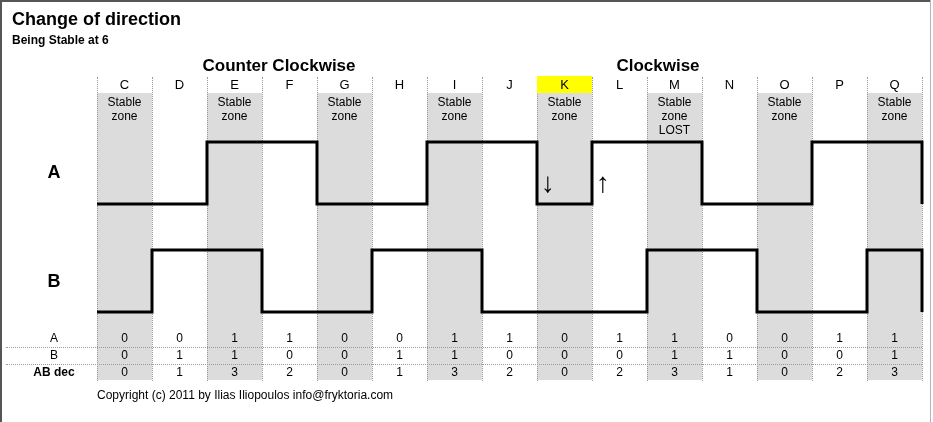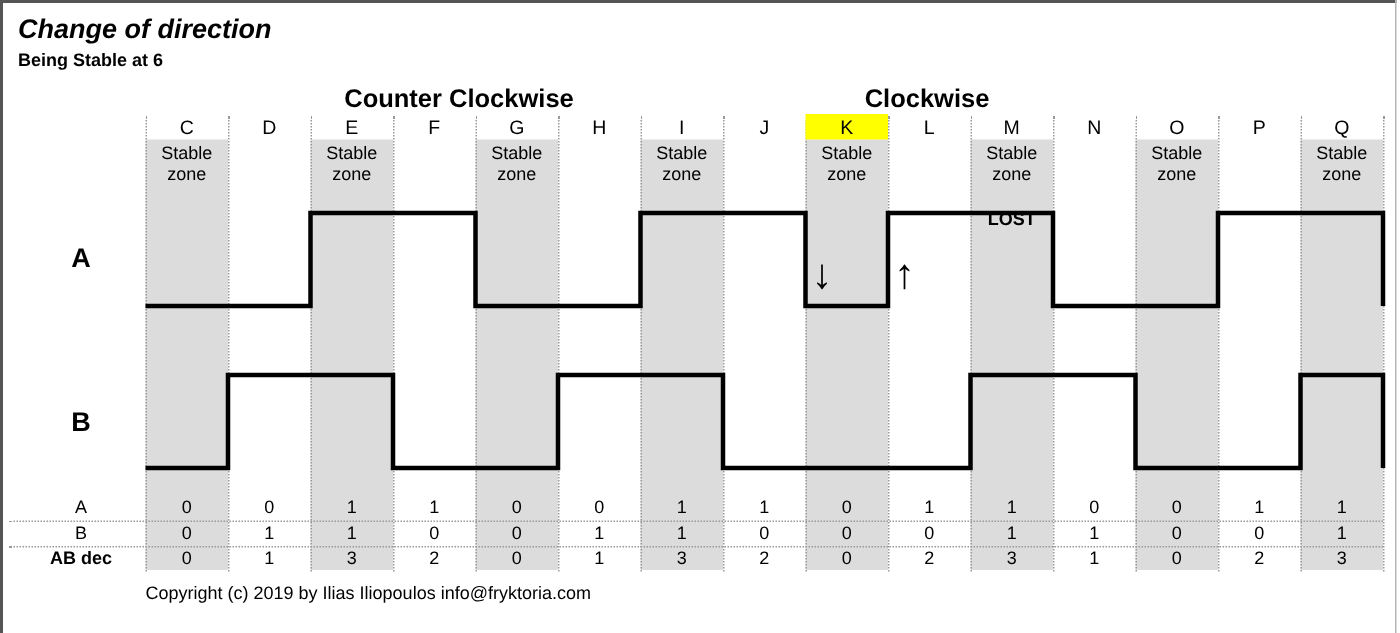--- a/index.html
+++ b/index.html
@@ -1,49 +1,49 @@
 <!DOCTYPE html>
 <html><head>
 <meta charset="utf-8">
 <style>
   html,body{margin:0;padding:0;background:#fff;}
   #app{position:relative;width:933px;height:422px;background:#fff;overflow:hidden;
        font-family:"Liberation Sans","DejaVu Sans",sans-serif;color:#000;}
   .frame-top{position:absolute;left:0;top:0;width:931px;height:2px;background:#555;}
   .frame-left{position:absolute;left:0;top:0;width:2px;height:422px;background:#555;}
   .frame-right{position:absolute;left:930px;top:0;width:1px;height:422px;background:#b5b5b5;}
-  .title{position:absolute;left:12px;top:9px;font-size:18px;font-weight:bold;white-space:nowrap;font-style:italic;}
+  .title{position:absolute;left:12px;top:9px;font-size:18px;font-weight:bold;white-space:nowrap;}
   .subtitle{position:absolute;left:12px;top:33px;font-size:12px;font-weight:bold;white-space:nowrap;}
   .section-header{position:absolute;top:56px;transform:translateX(-50%);font-size:17px;font-weight:bold;white-space:nowrap;}
   .col-letter{position:absolute;height:17px;line-height:17px;text-align:center;font-size:13px;}
   .zone{position:absolute;}
   .zone-label{position:absolute;text-align:center;font-size:12px;line-height:14px;}
-  .zone-label .lost{font-weight:bold;margin-top:16px;}
+  .zone-label .lost{font-weight:normal;}
   .vline{position:absolute;width:0;}
   .hline{position:absolute;height:0;}
   .sig-label{position:absolute;font-size:18px;font-weight:bold;transform:translateX(-50%);line-height:1;}
   .arrow{position:absolute;font-size:28px;line-height:1;transform:translateX(-50%);}
   .row-label{position:absolute;left:10px;width:88px;text-align:center;font-size:12px;height:17px;line-height:17px;}
   .cell{position:absolute;text-align:center;font-size:12px;height:17px;line-height:17px;}
   .copyright{position:absolute;left:97px;top:388px;font-size:12px;white-space:nowrap;}
   #wave{position:absolute;left:0;top:0;}
   #chart{position:absolute;left:0;top:0;width:933px;height:422px;}
 </style>
 </head>
 <body>
 
 <div id="app">
   <div class="frame-top"></div>
   <div class="frame-left"></div>
   <div class="frame-right"></div>
 
   <div class="title">Change of direction</div>
   <div class="subtitle">Being Stable at 6</div>
-  <div class="section-header" style="left:306px">Counter Clockwise</div>
-  <div class="section-header" style="left:618px">Clockwise</div>
+  <div class="section-header" style="left:279px">Counter Clockwise</div>
+  <div class="section-header" style="left:658px">Clockwise</div>
 
   <div id="chart">
       <div class="zone" style="left: 97px; top: 93px; width: 55px; height: 287px; background: rgb(220, 220, 220);"></div>
       <div class="zone" style="left: 207px; top: 93px; width: 55px; height: 287px; background: rgb(220, 220, 220);"></div>
       <div class="zone" style="left: 317px; top: 93px; width: 55px; height: 287px; background: rgb(220, 220, 220);"></div>
       <div class="zone" style="left: 427px; top: 93px; width: 55px; height: 287px; background: rgb(220, 220, 220);"></div>
       <div class="zone" style="left: 537px; top: 93px; width: 55px; height: 287px; background: rgb(220, 220, 220);"></div>
       <div class="zone" style="left: 647px; top: 93px; width: 55px; height: 287px; background: rgb(220, 220, 220);"></div>
       <div class="zone" style="left: 757px; top: 93px; width: 55px; height: 287px; background: rgb(220, 220, 220);"></div>
       <div class="zone" style="left: 867px; top: 93px; width: 55px; height: 287px; background: rgb(220, 220, 220);"></div>
@@ -164,14 +164,14 @@
       <div class="cell" style="left: 812px; top: 364px; width: 55px;">2</div>
       <div class="cell" style="left: 867px; top: 364px; width: 55px;">3</div>
       <div class="hline" style="left: 6px; top: 347px; width: 916px; border-top: 1px dotted rgb(153, 153, 153);"></div>
       <div class="hline" style="left: 6px; top: 364px; width: 916px; border-top: 1px dotted rgb(153, 153, 153);"></div>
     </div>
   <svg id="wave" width="933" height="422">
       <polyline points="97,204 97,204 152,204 152,204 207,204 207,142 262,142 262,142 317,142 317,204 372,204 372,204 427,204 427,142 482,142 482,142 537,142 537,204 592,204 592,142 647,142 647,142 702,142 702,204 757,204 757,204 812,204 812,142 867,142 867,142 922,142 922,204" fill="none" stroke="#000000" stroke-width="3"></polyline>
       <polyline points="97,312 97,312 152,312 152,250 207,250 207,250 262,250 262,312 317,312 317,312 372,312 372,250 427,250 427,250 482,250 482,312 537,312 537,312 592,312 592,312 647,312 647,250 702,250 702,250 757,250 757,312 812,312 812,312 867,312 867,250 922,250 922,312" fill="none" stroke="#000000" stroke-width="3"></polyline>
     </svg>
 
-  <div class="copyright">Copyright (c) 2019 by Ilias Iliopoulos info@fryktoria.com</div>
+  <div class="copyright">Copyright (c) 2011 by Ilias Iliopoulos info@fryktoria.com</div>
 </div>
 
 </body></html>

